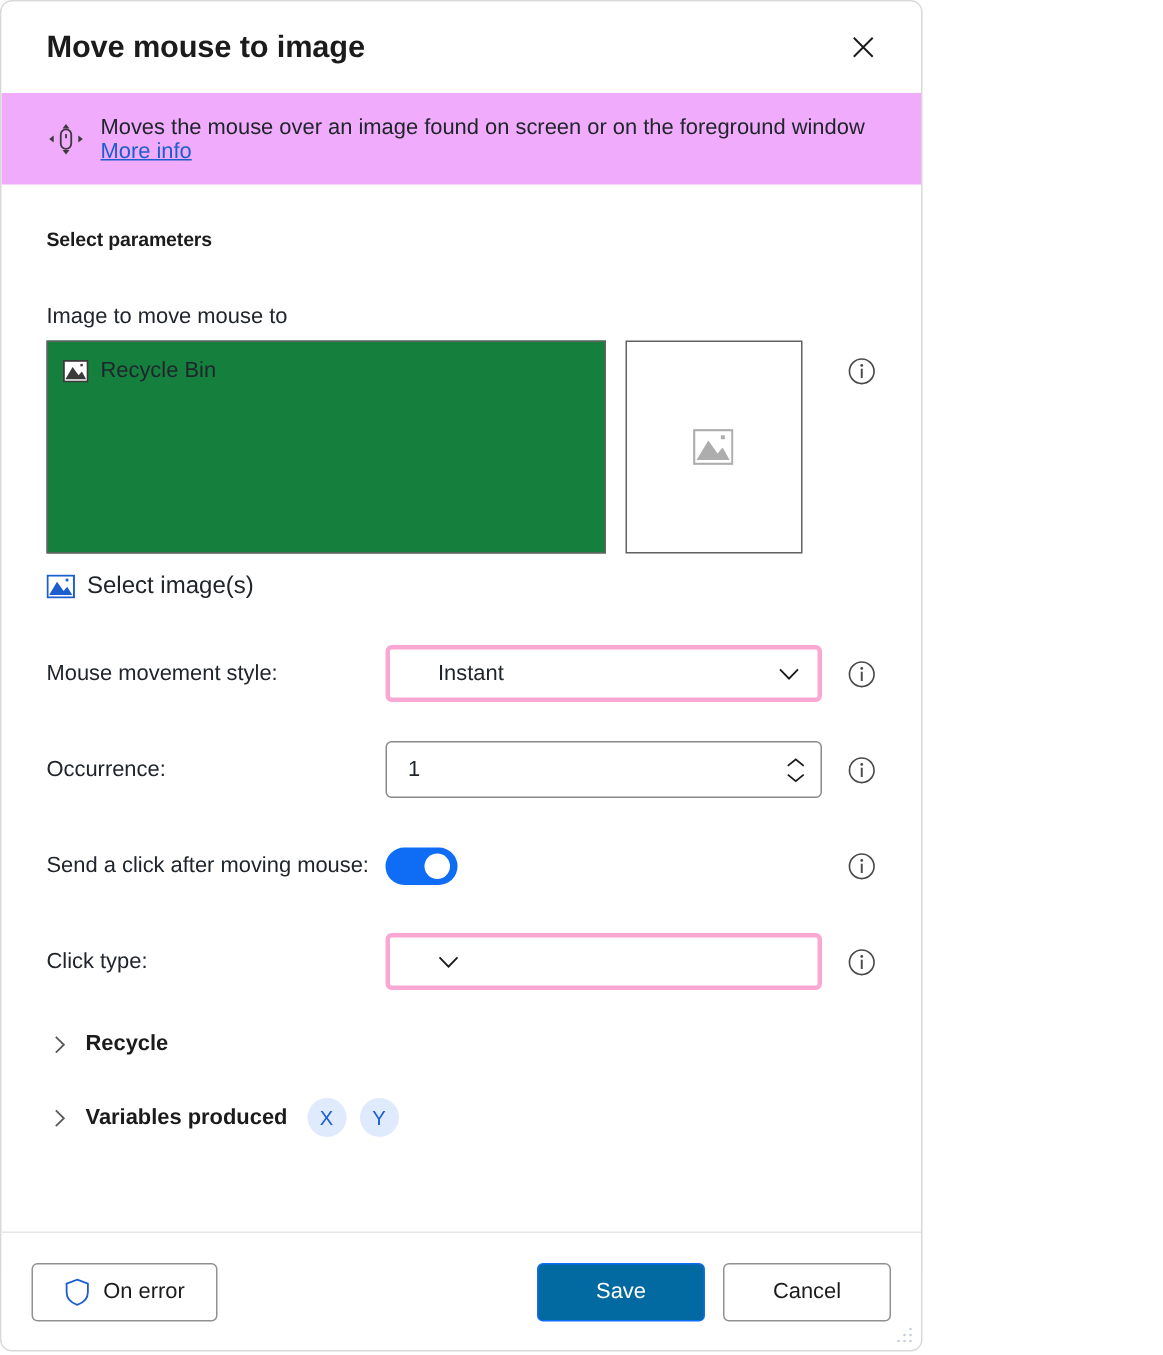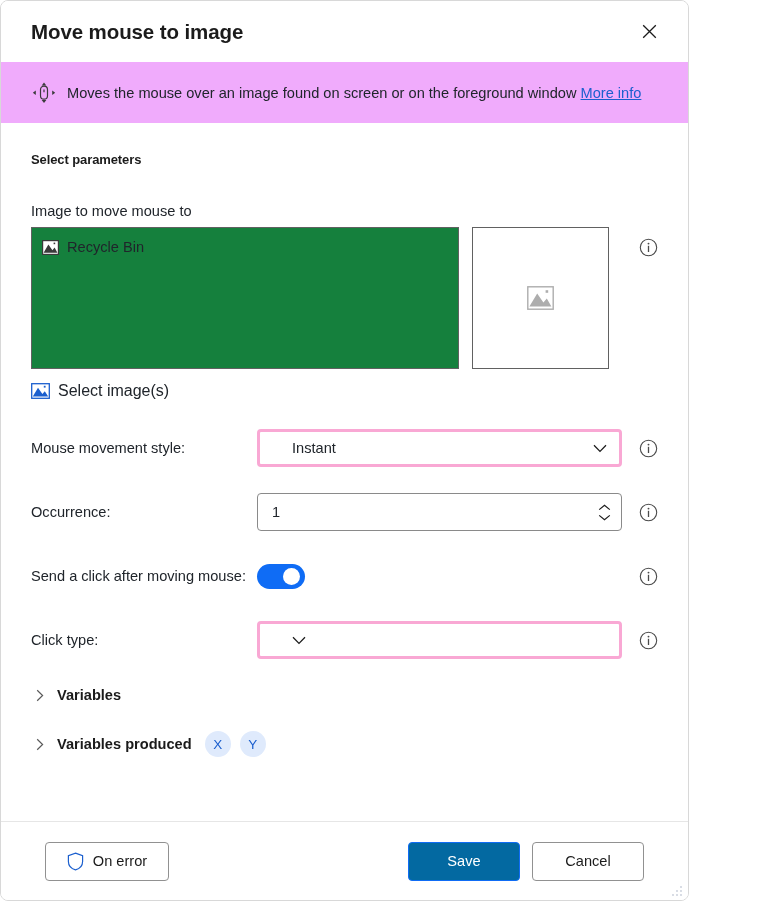--- a/index.html
+++ b/index.html
@@ -10,21 +10,21 @@
   body {
     width: 775px;
     height: 903px;
     font-family: "Liberation Sans", sans-serif;
     color: #1b1b1b;
     overflow: hidden;
   }
 
   .dialog {
     position: relative;
-    width: 689px;
+    width: 615px;
     height: 901px;
     box-sizing: border-box;
     border: 1px solid #d8d8d8;
     border-radius: 8px;
     background: #ffffff;
     display: flex;
     flex-direction: column;
     overflow: hidden;
   }
 
@@ -287,21 +287,21 @@
     cursor: pointer;
   }
 
   
   .footer {
     height: 79px;
     min-height: 79px;
     border-top: 1px solid #e6e6e6;
     display: flex;
     align-items: center;
-    padding: 0 44px;
+    padding: 0 20px;
     box-sizing: border-box;
     background: #ffffff;
     position: relative;
   }
   .btn {
     height: 39px;
     border-radius: 4px;
     box-sizing: border-box;
     font-size: 14.6px;
     display: inline-flex;
@@ -496,21 +496,21 @@
       </div>
     </div>
 
     
     <div class="collapse-row">
       <div class="chevron-right">
         <svg width="8" height="13" viewBox="0 0 8 13">
           <path d="M1.2 1.2 L6.6 6.5 L1.2 11.8" stroke="#5a5a5a" stroke-width="1.2" fill="none"></path>
         </svg>
       </div>
-      <div class="collapse-label">Variables</div>
+      <div class="collapse-label">Recycle</div>
     </div>
 
     
     <div class="collapse-row">
       <div class="chevron-right">
         <svg width="8" height="13" viewBox="0 0 8 13">
           <path d="M1.2 1.2 L6.6 6.5 L1.2 11.8" stroke="#5a5a5a" stroke-width="1.2" fill="none"></path>
         </svg>
       </div>
       <div class="collapse-label">Variables produced</div>

